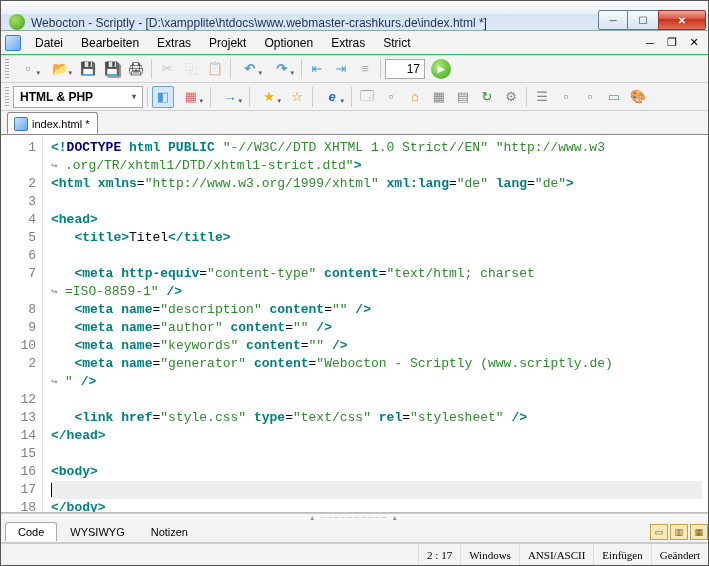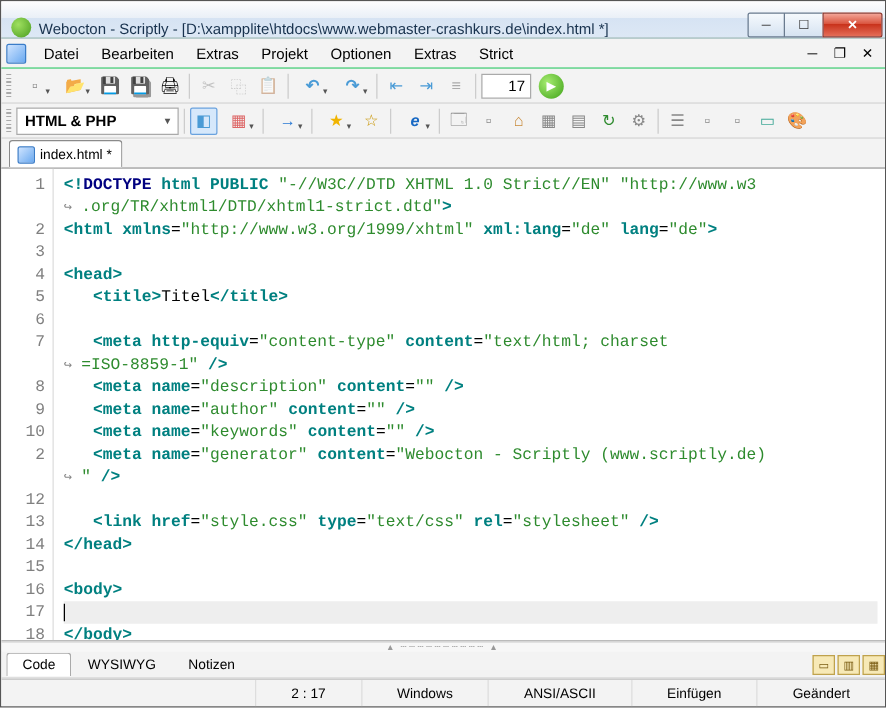--- a/index.html
+++ b/index.html
@@ -65,21 +65,21 @@
 
 
 .bottom-tabs { height: 22px; background: #f3f3f3; display: flex; align-items: center; border-bottom: 1px solid #ccc; padding-left: 4px; gap:0; }
 .bottom-tabs .btab { padding: 3px 12px; font-size: 11px; border: 1px solid transparent; border-bottom:none; }
 .bottom-tabs .btab.active { background: #fff; border-color: #aaa; border-radius: 3px 3px 0 0; }
 .bottom-tabs .spacer { flex:1; }
 .bottom-tabs .view-icon { width:18px; height:16px; border:1px solid #bfa24d; background:#f7e9b6; margin-left:2px; display:flex; align-items:center; justify-content:center; font-size:9px; color:#7a5c12;}
 
 
 .statusbar { height: 22px; background: #f3f3f3; border-top: 1px solid #ccc; display: flex; align-items: center; font-size: 11px; }
-.statusbar .cell { padding: 0 28px; border-left: 1px solid #ddd; height: 100%; display:flex; align-items:center; }
+.statusbar .cell { padding: 0 8px; border-left: 1px solid #ddd; height: 100%; display:flex; align-items:center;font-family:Liberation Serif, serif; }
 .statusbar .spacer { flex: 1; }
 
 
 .ico-new::before { content:"▫"; color:#888; }
 .ico-open::before { content:"📂"; }
 .ico-save::before { content:"💾"; }
 .ico-saveall::before { content:"💾"; text-shadow: 2px 2px 0 #999; }
 .ico-print::before { content:"🖨"; }
 .ico-undo::before { content:"↶"; color:#4a9bd6; font-weight:bold; }
 .ico-redo::before { content:"↷"; color:#4a9bd6; font-weight:bold; }

